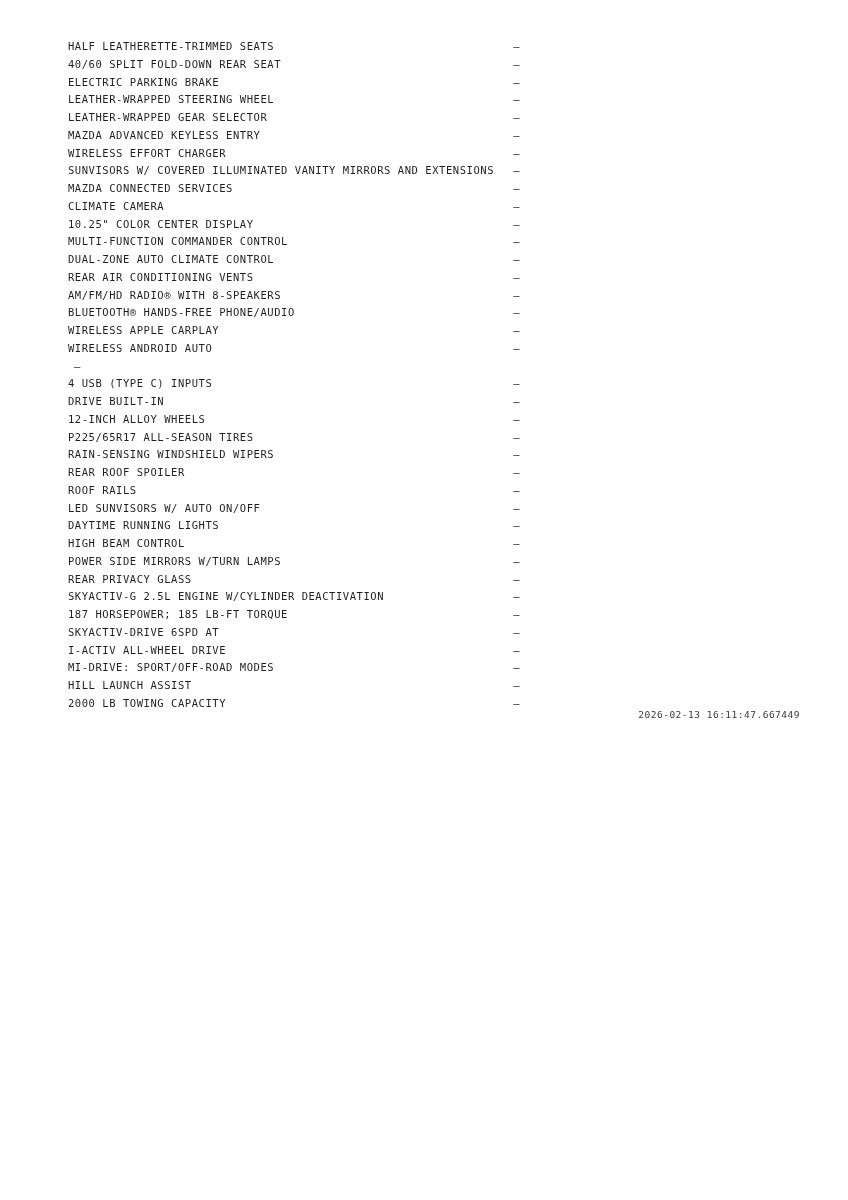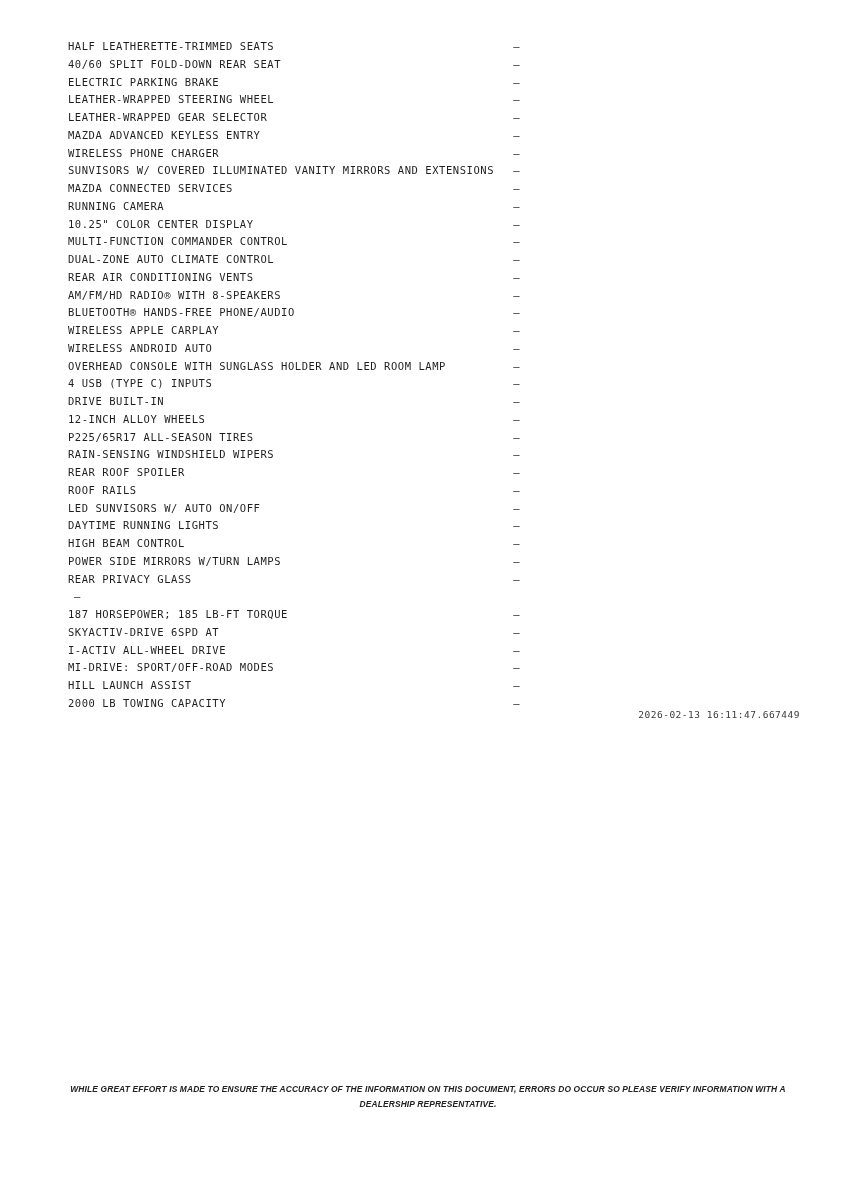--- a/index.html
+++ b/index.html
@@ -95,33 +95,33 @@
       </div>
       <div class="feature-row">
         <span class="feature-name">LEATHER-WRAPPED GEAR SELECTOR</span>
         <span class="feature-mark">–</span>
       </div>
       <div class="feature-row">
         <span class="feature-name">MAZDA ADVANCED KEYLESS ENTRY</span>
         <span class="feature-mark">–</span>
       </div>
       <div class="feature-row">
-        <span class="feature-name">WIRELESS PHONE CHARGER</span>
+        <span class="feature-name">WIRELESS EFFORT CHARGER</span>
         <span class="feature-mark">–</span>
       </div>
       <div class="feature-row">
         <span class="feature-name">SUNVISORS W/ COVERED ILLUMINATED VANITY MIRRORS AND EXTENSIONS</span>
         <span class="feature-mark">–</span>
       </div>
       <div class="feature-row">
         <span class="feature-name">MAZDA CONNECTED SERVICES</span>
         <span class="feature-mark">–</span>
       </div>
       <div class="feature-row">
-        <span class="feature-name">RUNNING CAMERA</span>
+        <span class="feature-name">CLIMATE CAMERA</span>
         <span class="feature-mark">–</span>
       </div>
       <div class="feature-row">
         <span class="feature-name">10.25" COLOR CENTER DISPLAY</span>
         <span class="feature-mark">–</span>
       </div>
       <div class="feature-row">
         <span class="feature-name">MULTI-FUNCTION COMMANDER CONTROL</span>
         <span class="feature-mark">–</span>
       </div>
@@ -143,21 +143,20 @@
       </div>
       <div class="feature-row">
         <span class="feature-name">WIRELESS APPLE CARPLAY</span>
         <span class="feature-mark">–</span>
       </div>
       <div class="feature-row">
         <span class="feature-name">WIRELESS ANDROID AUTO</span>
         <span class="feature-mark">–</span>
       </div>
       <div class="feature-row">
-        <span class="feature-name">OVERHEAD CONSOLE WITH SUNGLASS HOLDER AND LED ROOM LAMP</span>
         <span class="feature-mark">–</span>
       </div>
       <div class="feature-row">
         <span class="feature-name">4 USB (TYPE C) INPUTS</span>
         <span class="feature-mark">–</span>
       </div>
       <div class="feature-row">
         <span class="feature-name">DRIVE BUILT-IN</span>
         <span class="feature-mark">–</span>
       </div>
@@ -195,20 +194,21 @@
       </div>
       <div class="feature-row">
         <span class="feature-name">POWER SIDE MIRRORS W/TURN LAMPS</span>
         <span class="feature-mark">–</span>
       </div>
       <div class="feature-row">
         <span class="feature-name">REAR PRIVACY GLASS</span>
         <span class="feature-mark">–</span>
       </div>
       <div class="feature-row">
+        <span class="feature-name">SKYACTIV-G 2.5L ENGINE W/CYLINDER DEACTIVATION</span>
         <span class="feature-mark">–</span>
       </div>
       <div class="feature-row">
         <span class="feature-name">187 HORSEPOWER; 185 LB-FT TORQUE</span>
         <span class="feature-mark">–</span>
       </div>
       <div class="feature-row">
         <span class="feature-name">SKYACTIV-DRIVE 6SPD AT</span>
         <span class="feature-mark">–</span>
       </div>
@@ -225,15 +225,14 @@
         <span class="feature-mark">–</span>
       </div>
       <div class="feature-row">
         <span class="feature-name">2000 LB TOWING CAPACITY</span>
         <span class="feature-mark">–</span>
       </div>
     </div>
 
   <div class="timestamp">2026-02-13 16:11:47.667449</div>
 
-  <div class="disclaimer">WHILE GREAT EFFORT IS MADE TO ENSURE THE ACCURACY OF THE INFORMATION ON THIS DOCUMENT, ERRORS DO OCCUR SO PLEASE VERIFY INFORMATION WITH A DEALERSHIP REPRESENTATIVE.</div>
 
 </div>
 
 </body></html>

